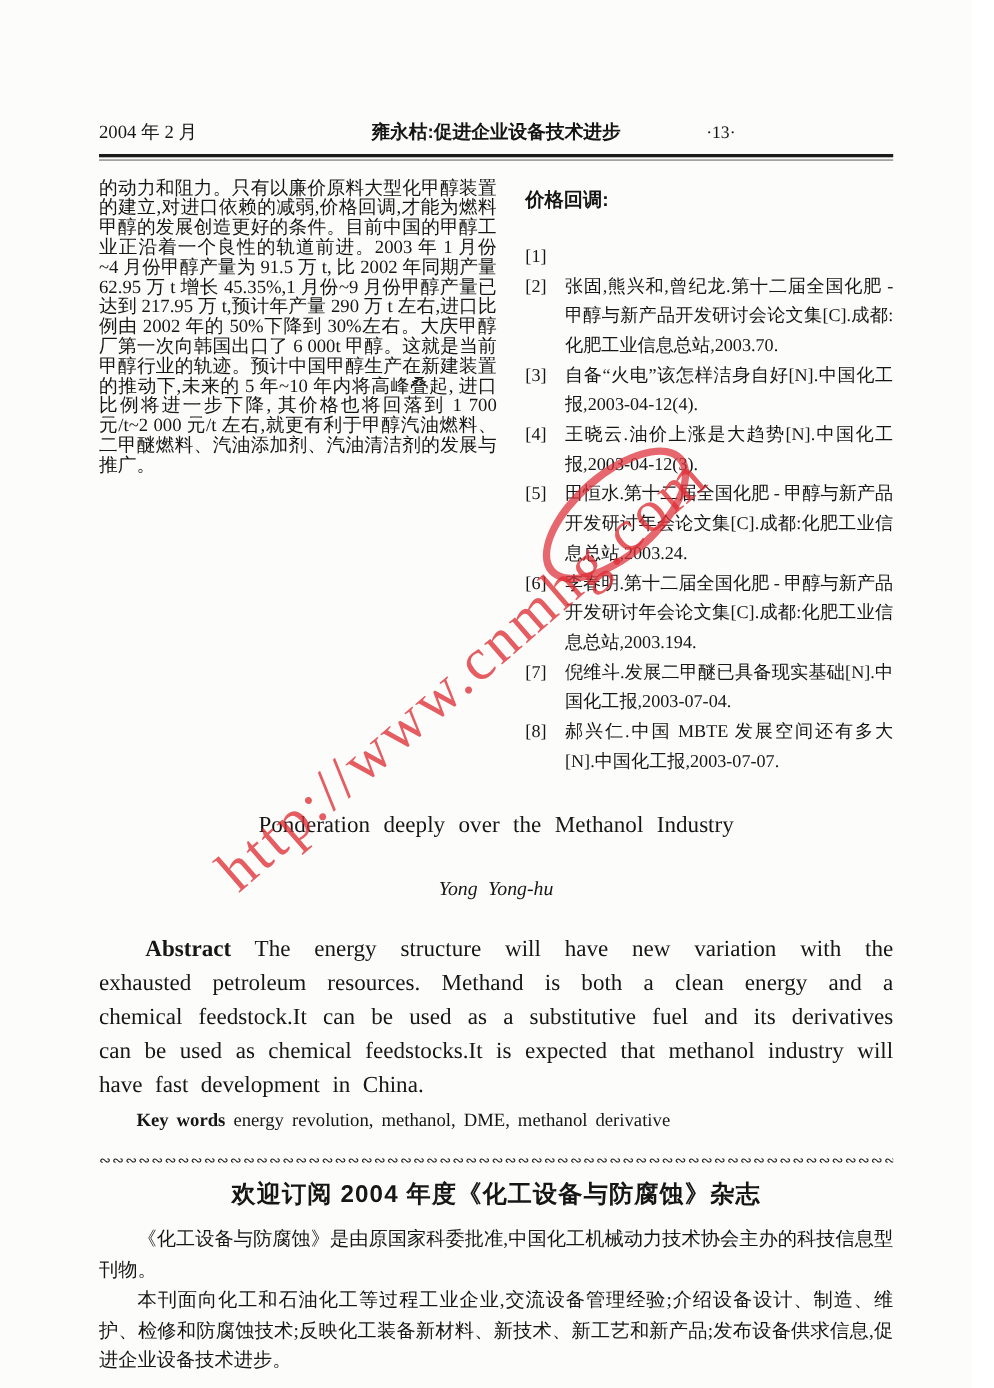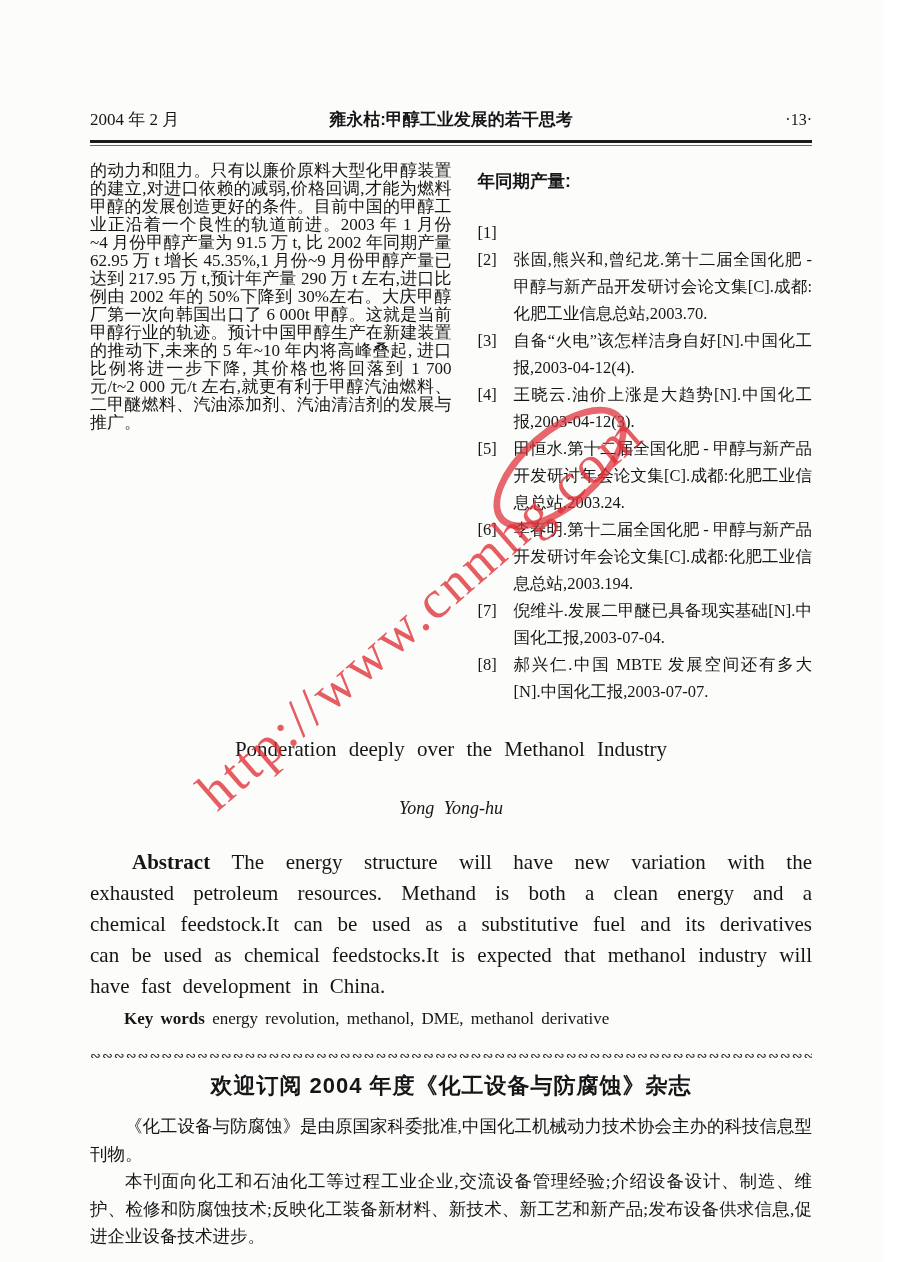--- a/index.html
+++ b/index.html
@@ -9,21 +9,21 @@
     background:#fcfcfb;
     font-family:"Liberation Serif",serif;
     color:#161616;
     overflow:hidden;
   }
   .inner{padding:108px 72px 0 90px;}
   
   .hdr{display:flex;align-items:baseline;}
   .hdr-date{font-size:17px;width:170px;}
   .hdr-title{flex:1;text-align:center;font-family:"Liberation Sans",sans-serif;font-weight:bold;font-size:17px;}
-  .hdr-page{width:170px;text-align:right;font-size:16px;}
+  .hdr-page{width:170px;text-align:left;font-size:16px;}
   .rule-thick{height:3px;background:#1b1b1b;margin-top:9px;}
   .rule-thin{height:1px;background:#6a6a6a;margin-top:2px;}
   
   .cols{display:flex;gap:26px;margin-top:16px;}
   .col-left{width:372px;font-size:17px;line-height:18px;text-align:justify;}
   .col-left p{margin:0;}
   .col-left p + p{text-indent:2em;}
   .col-right{width:344px;font-size:16.5px;line-height:27px;}
   .ref-head{font-family:"Liberation Sans",sans-serif;font-weight:bold;font-size:17.5px;margin:6px 0 24px 0;}
   .ref-item{display:flex;}
@@ -53,32 +53,32 @@
 </style>
 </head>
 <body>
 
 <div class="page">
 
   <div class="inner">
 
     <div class="hdr">
       <div class="hdr-date">2004 年 2 月</div>
-      <div class="hdr-title">雍永枯:甲醇工业发展的若干思考</div>
+      <div class="hdr-title">雍永枯:促进企业设备技术进步</div>
       <div class="hdr-page">·13·</div>
     </div>
     <div class="rule-thick"></div>
     <div class="rule-thin"></div>
 
     <div class="cols">
       <div class="col-left">
         <p>的动力和阻力。只有以廉价原料大型化甲醇装置的建立,对进口依赖的减弱,价格回调,才能为燃料甲醇的发展创造更好的条件。目前中国的甲醇工业正沿着一个良性的轨道前进。2003 年 1 月份~4 月份甲醇产量为 91.5 万 t, 比 2002 年同期产量 62.95 万 t 增长 45.35%,1 月份~9 月份甲醇产量已达到 217.95 万 t,预计年产量 290 万 t 左右,进口比例由 2002 年的 50%下降到 30%左右。大庆甲醇厂第一次向韩国出口了 6 000t 甲醇。这就是当前甲醇行业的轨迹。预计中国甲醇生产在新建装置的推动下,未来的 5 年~10 年内将高峰叠起, 进口比例将进一步下降, 其价格也将回落到 1 700 元/t~2 000 元/t 左右,就更有利于甲醇汽油燃料、二甲醚燃料、汽油添加剂、汽油清洁剂的发展与推广。</p>
       </div>
       <div class="col-right">
-        <div class="ref-head">年同期产量:</div>
+        <div class="ref-head">价格回调:</div>
         <div class="ref-item">
           <span class="ref-num">[1]</span>
         </div>
         <div class="ref-item">
           <span class="ref-num">[2]</span>
           <span class="ref-text">张固,熊兴和,曾纪龙.第十二届全国化肥 - 甲醇与新产品开发研讨会论文集[C].成都:化肥工业信息总站,2003.70.</span>
         </div>
         <div class="ref-item">
           <span class="ref-num">[3]</span>
           <span class="ref-text">自备“火电”该怎样洁身自好[N].中国化工报,2003-04-12(4).</span>

